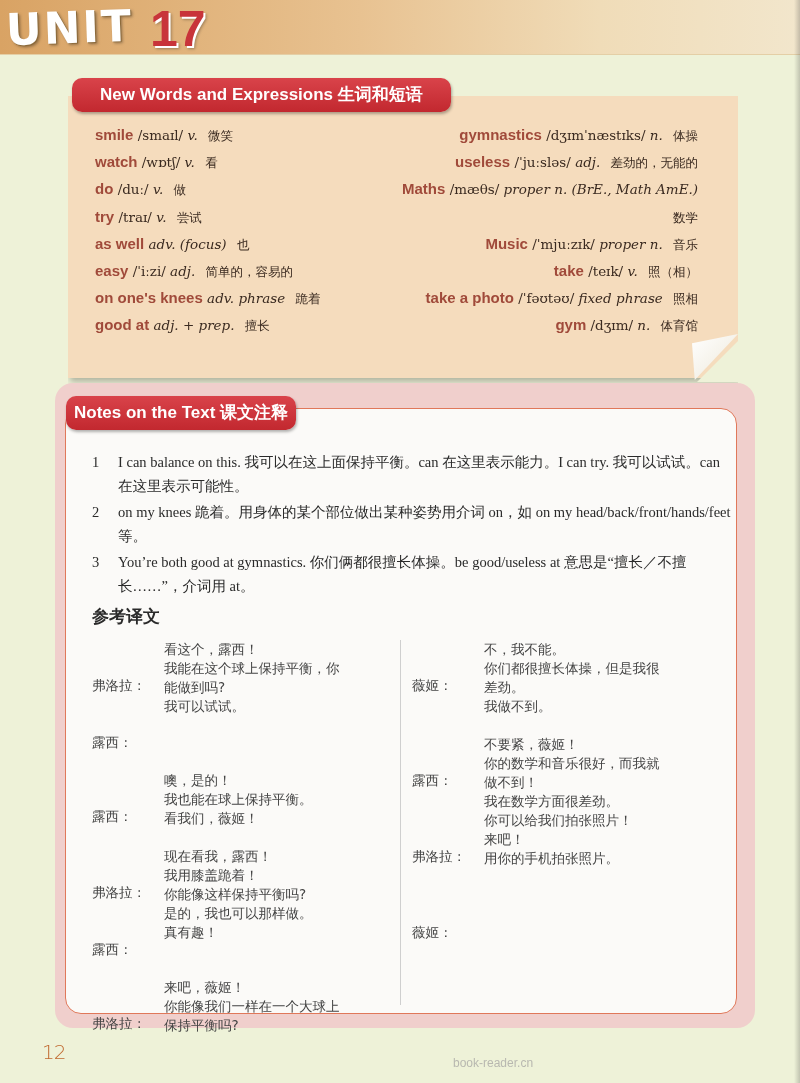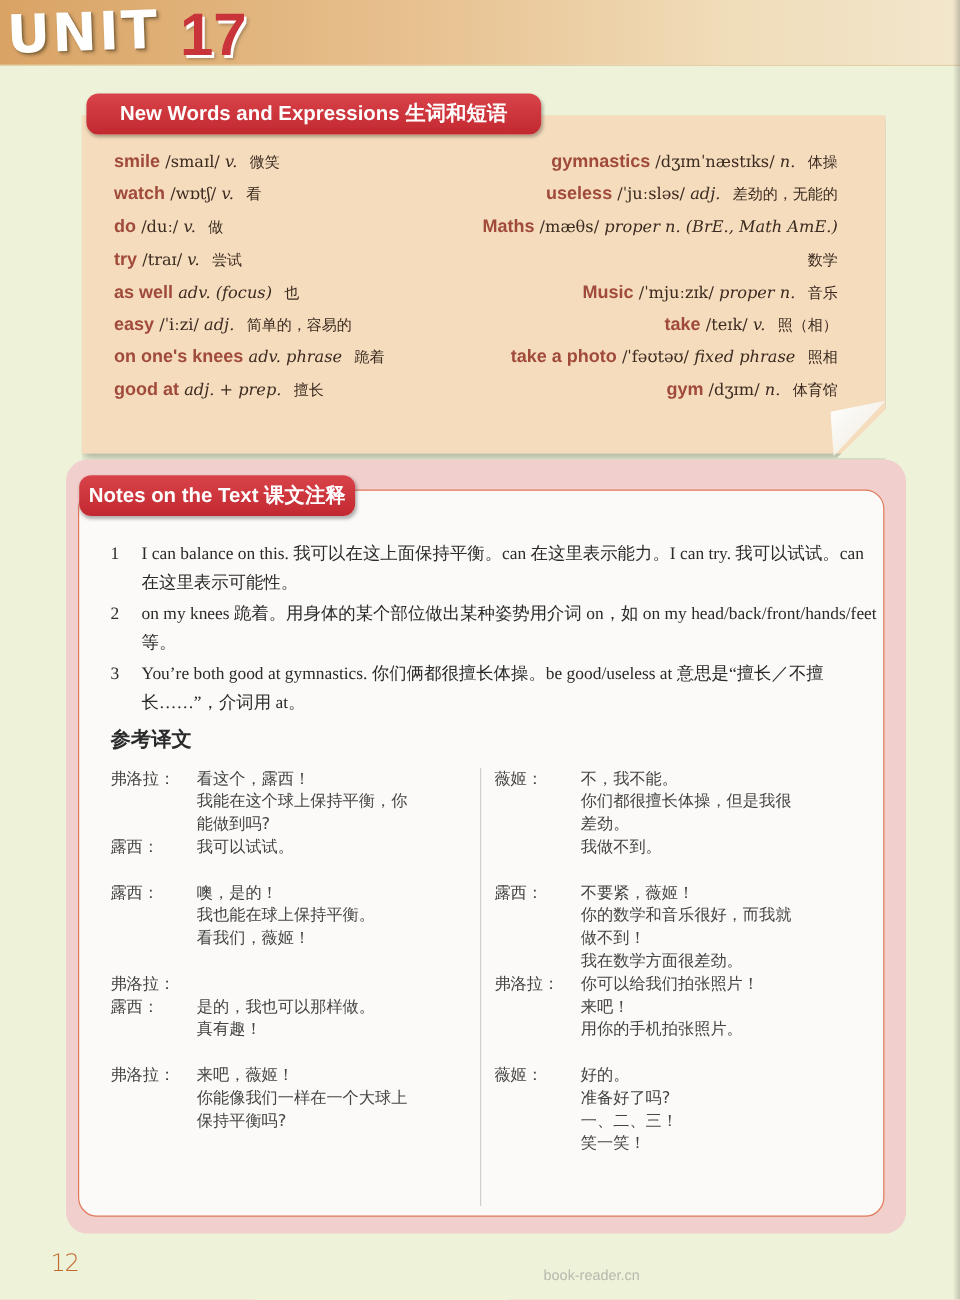--- a/index.html
+++ b/index.html
@@ -99,21 +99,21 @@
     }
     .dialog-col { position: absolute; top: 640px; width: 300px; }
     .dialog-col.left { left: 92px; }
     .dialog-col.right { left: 412px; }
     .col-divider {
       position: absolute; left: 400px; top: 640px; width: 1px; height: 365px;
       background: #cfcfcf;
     }
     .turn { display: flex; font-family: "DejaVu Sans", sans-serif; font-size: 13.5px;
       line-height: 19px; color: #444; }
-    .turn .speaker { width: 72px; flex: none; }
+    .turn .speaker { width: 72px; flex: none; margin-top: 36px; }
     .turn .lines { flex: 1; }
     .turn.gap { margin-top: 19px; }
 
     .page-num {
       position: absolute; left: 42px; top: 1040px;
       font-family: "DejaVu Sans", sans-serif; font-size: 20px; color: #c06a30;
       font-weight: 300; letter-spacing: -1px;
     }
     .watermark {
       position: absolute; left: 453px; top: 1056px;
@@ -197,20 +197,25 @@
     <div class="turn gap">
       <span class="speaker">露西：</span>
       <div class="lines">
         <div>噢，是的！</div>
         <div>我也能在球上保持平衡。</div>
         <div>看我们，薇姬！</div>
       </div>
     </div>
     <div class="turn gap">
       <span class="speaker">弗洛拉：</span>
+      <div class="lines">
+        <div>现在看我，露西！</div>
+        <div>我用膝盖跪着！</div>
+        <div>你能像这样保持平衡吗?</div>
+      </div>
     </div>
     <div class="turn">
       <span class="speaker">露西：</span>
       <div class="lines">
         <div>是的，我也可以那样做。</div>
         <div>真有趣！</div>
       </div>
     </div>
     <div class="turn gap">
       <span class="speaker">弗洛拉：</span>
@@ -243,24 +248,18 @@
     <div class="turn">
       <span class="speaker">弗洛拉：</span>
       <div class="lines">
         <div>你可以给我们拍张照片！</div>
         <div>来吧！</div>
         <div>用你的手机拍张照片。</div>
       </div>
     </div>
     <div class="turn gap">
       <span class="speaker">薇姬：</span>
-      <div class="lines">
-        <div>好的。</div>
-        <div>准备好了吗?</div>
-        <div>一、二、三！</div>
-        <div>笑一笑！</div>
-      </div>
     </div>
   </div>
 
 <div class="page-num">12</div>
 <div class="watermark">book-reader.cn</div>
 <div class="edge-shadow"></div>
 
 </body></html>

